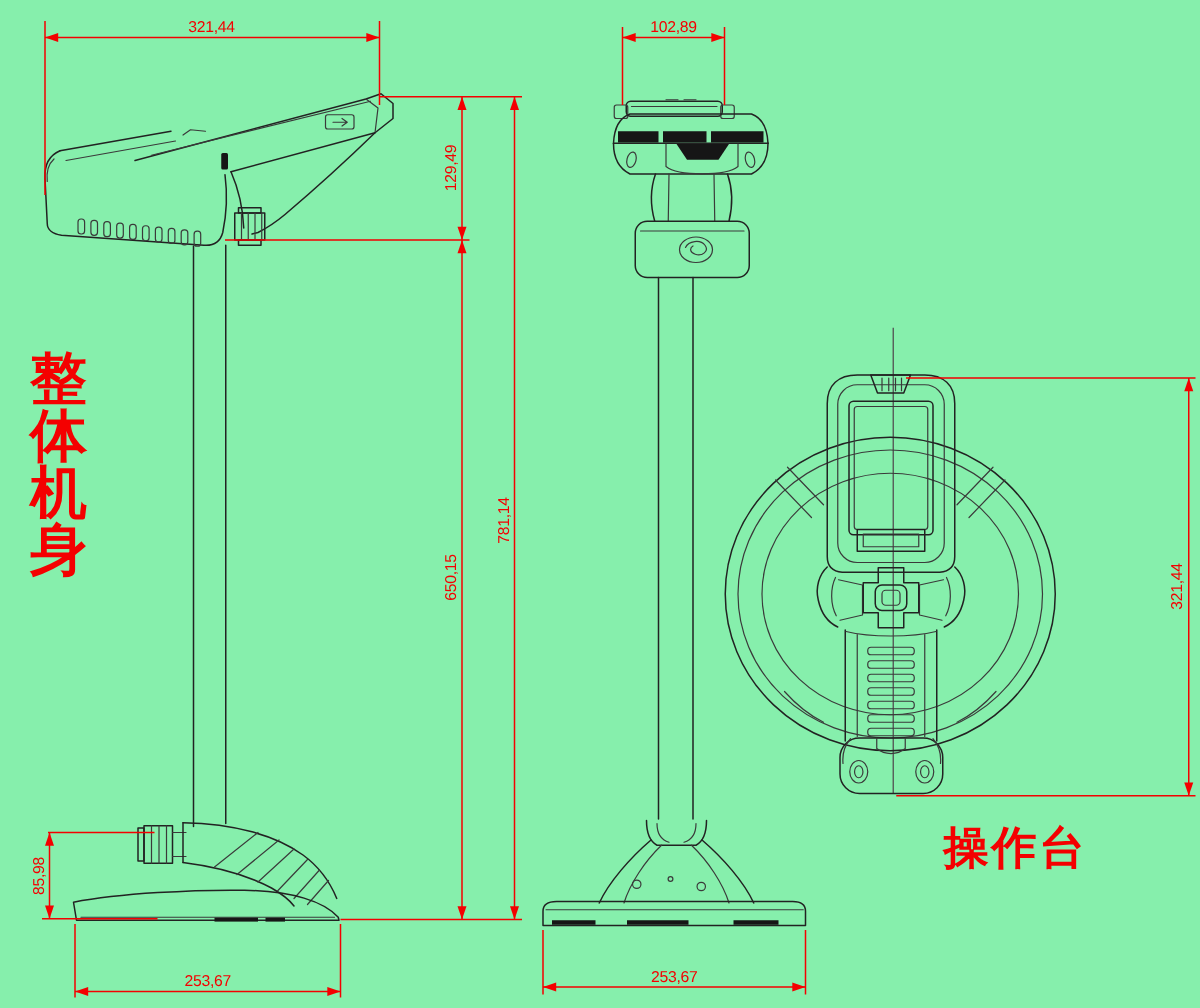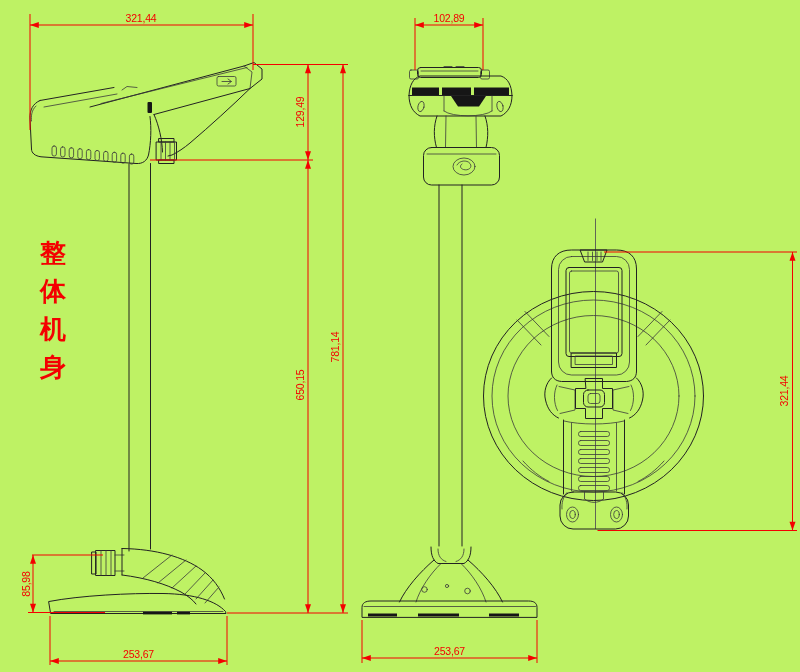--- a/index.html
+++ b/index.html
@@ -1,29 +1,29 @@
 <!DOCTYPE html>
 <html><head>
 <meta charset="utf-8">
 <style>
   html,body{margin:0;padding:0;background:#ffffff;}
-  .canvas{position:relative;width:800px;height:672px;background:#bef264;overflow:hidden;
+  .canvas{position:relative;width:800px;height:672px;background:#86efac;overflow:hidden;
           font-family:"Liberation Sans",sans-serif;}
   svg{position:absolute;left:0;top:0;}
   
   .k{stroke:#222222;stroke-width:1;fill:none;stroke-linecap:round;stroke-linejoin:round;}
   .k2{stroke:#3a3a3a;stroke-width:.8;fill:none;stroke-linecap:round;stroke-linejoin:round;}
   .kf{fill:#161616;stroke:none;}
   
   .r{stroke:#f40000;stroke-width:1;fill:none;}
   .dt{fill:#f40000;font-family:"Liberation Sans",sans-serif;font-size:10.5px;letter-spacing:-.2px;}
   .cl{stroke:#555;stroke-width:.9;fill:none;}
   .cn{position:absolute;color:#f40000;font-weight:700;line-height:1.1;}
   .cn-unit{left:660px;top:5px;font-size:27px;letter-spacing:1px;}
-  .cn-body{left:20px;top:234px;font-size:26px;width:38px;word-break:break-all;line-height:38px;margin-left:20px;}
+  .cn-body{left:20px;top:234px;font-size:38px;width:38px;word-break:break-all;line-height:38px;}
   .cn-console{left:629px;top:549px;font-size:30px;letter-spacing:2px;}
 </style>
 </head>
 <body>
 
 <div class="canvas">
 
 <svg width="800" height="672" viewBox="0 0 800 672">
   <defs>
     <marker id="arr" viewBox="0 0 10 8" refX="9.4" refY="4" markerWidth="11" markerHeight="8" orient="auto-start-reverse">
@@ -239,14 +239,15 @@
     <g>
       <path class="r" d="M604,252 L797,252 M597.5,530.5 L797,530.5"></path>
       <line class="r" x1="792.5" y1="252" x2="792.5" y2="530.5" marker-start="url(#arr)" marker-end="url(#arr)"></line>
       <text class="dt" x="788" y="391" text-anchor="middle" transform="rotate(-90 788 391)">321,44</text>
     </g>
 
   </g>
 </svg>
 
 <div class="cn cn-body">整体机身</div>
+<div class="cn cn-console">操作台</div>
 
 </div>
 
 </body></html>

